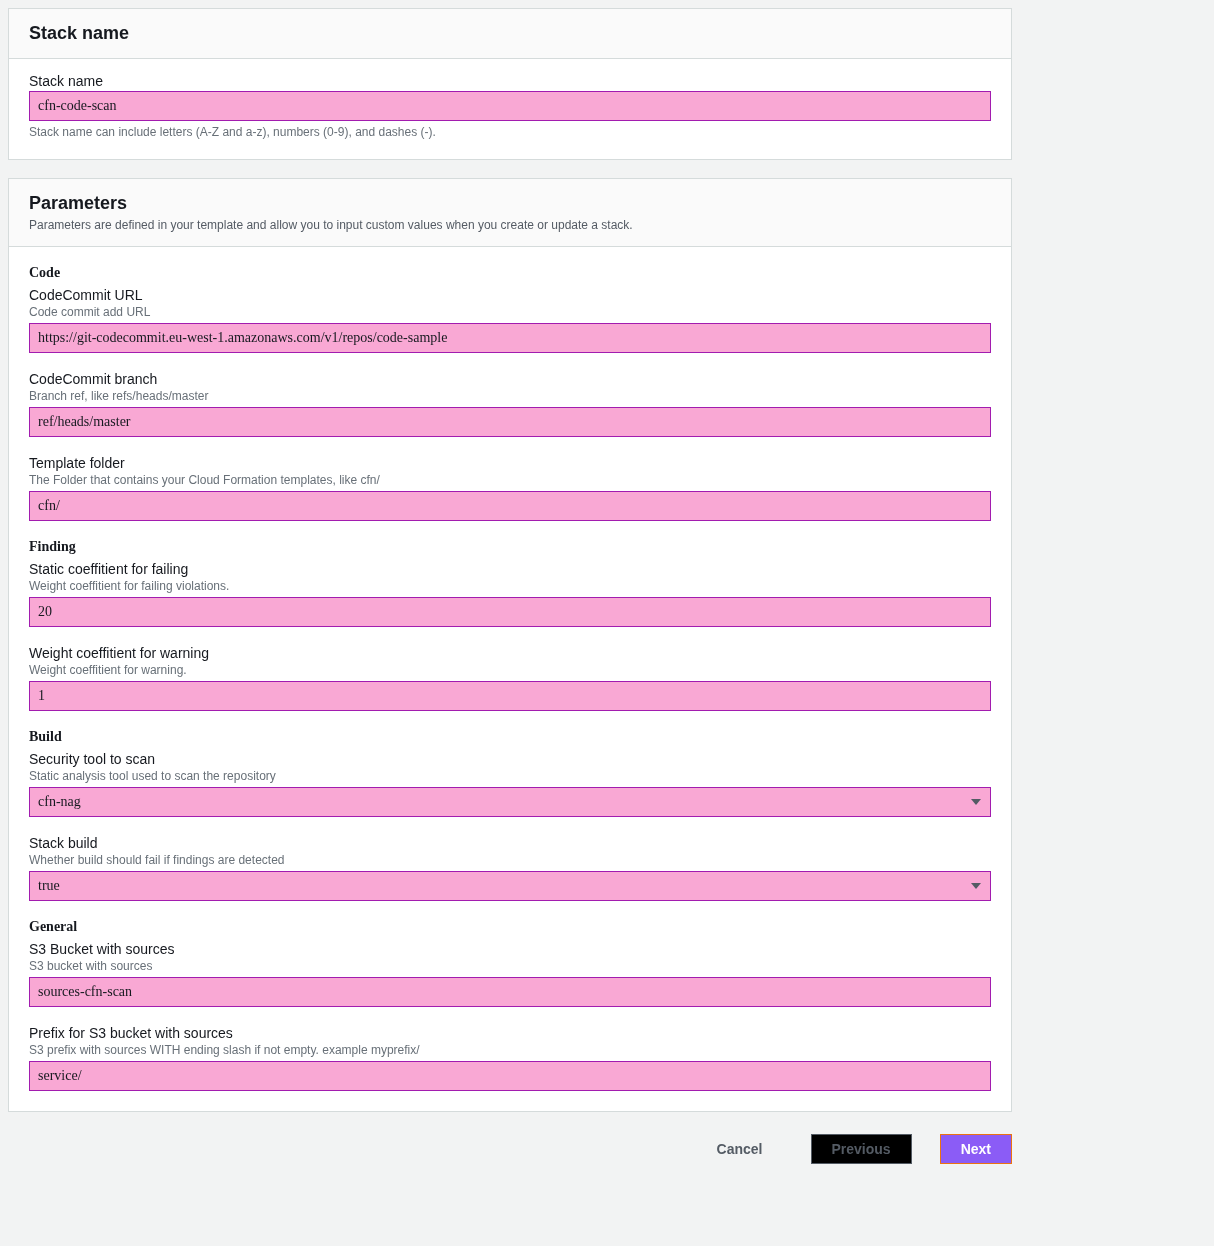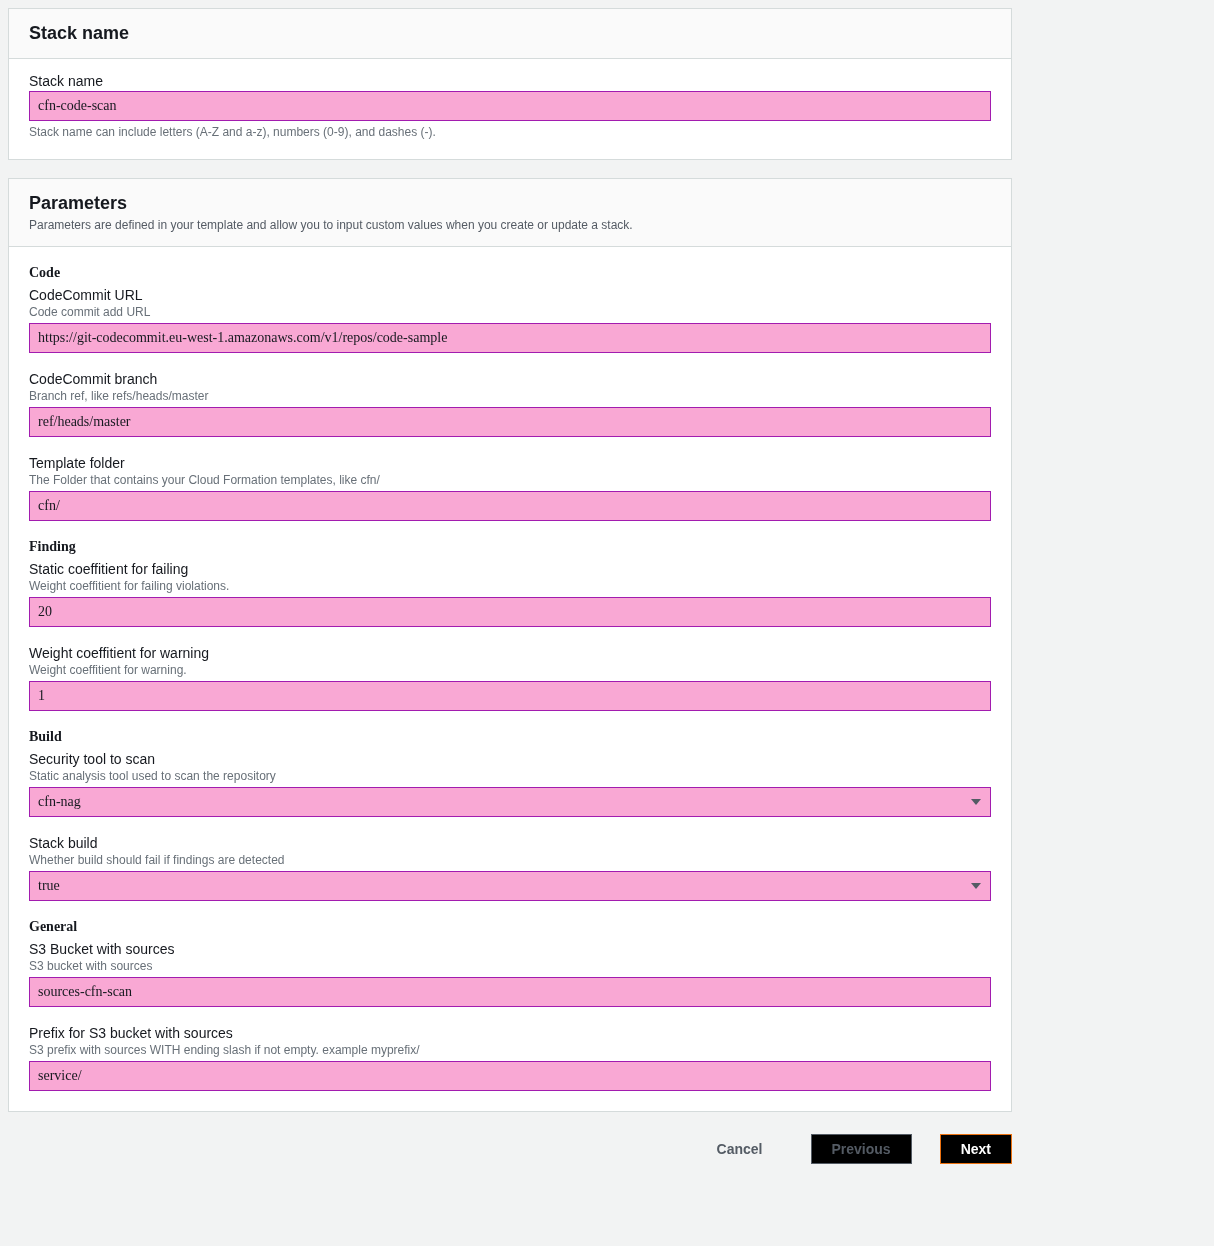--- a/index.html
+++ b/index.html
@@ -116,21 +116,21 @@
       border: none;
       background: none;
     }
     .btn-outline {
       color: #545b64;
       border: 1px solid #545b64;
       background: #000000;
     }
     .btn-primary {
       color: #fff;
-      background: #000000;
+      background: #8b5cf6;
       border: 1px solid #ec7211;
     }
   </style>
 </head>
 <body>
 
 <div class="page-container">
 
   <div class="panel">
     <div class="panel-header">

